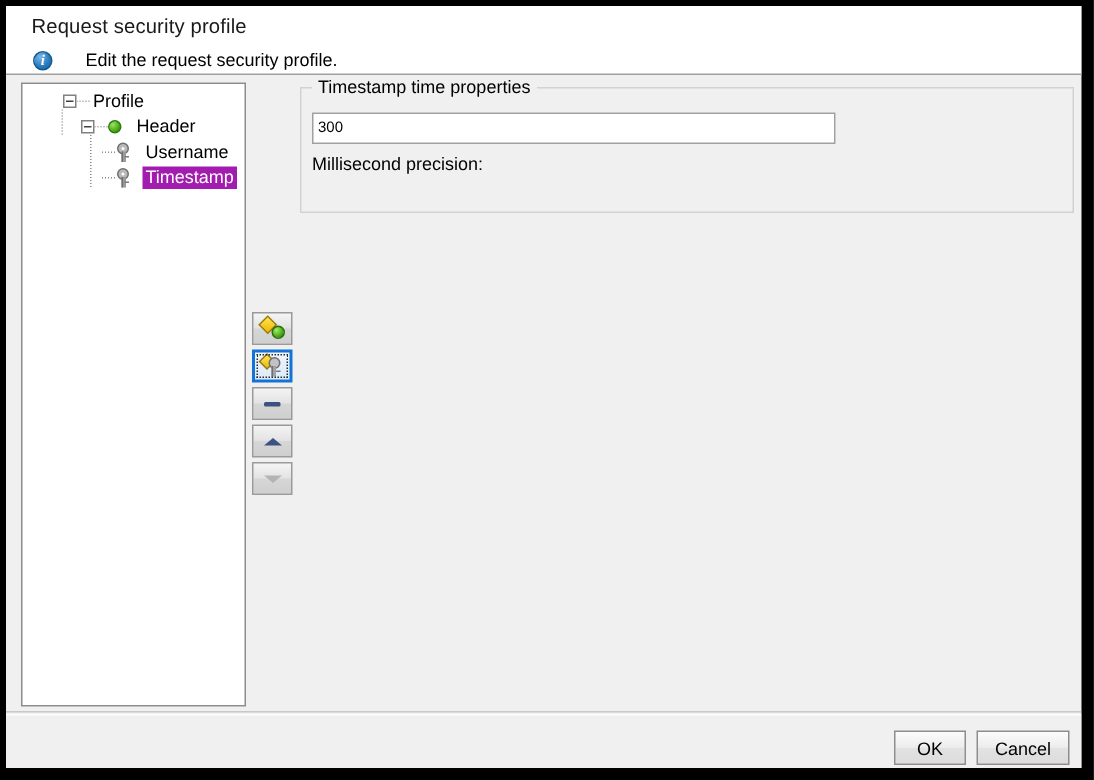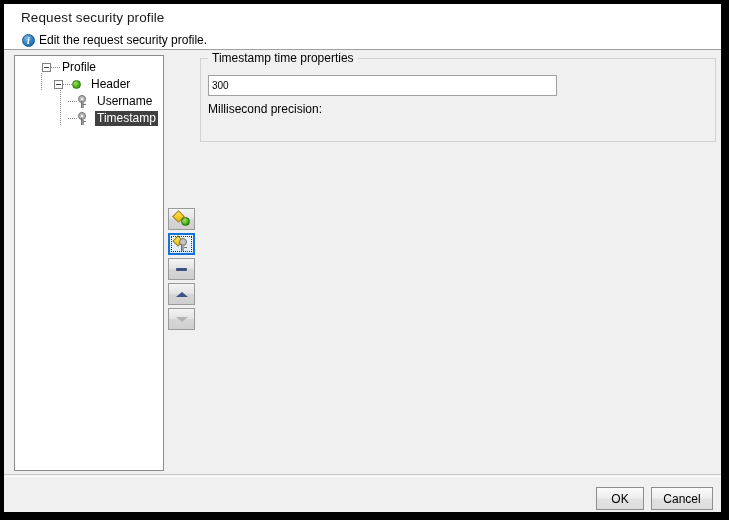--- a/index.html
+++ b/index.html
@@ -54,21 +54,21 @@
     color: #1a1a1a;
     letter-spacing: 0.1px;
     white-space: nowrap;
   }
   .header-subrow {
     position: absolute;
     left: 18px;
     top: 29px;
     display: flex;
     align-items: center;
-    gap: 4px;
+    gap: 22px;
     white-space: nowrap;
     justify-content: center;
   }
   .info-icon {
     width: 13px;
     height: 13px;
     border-radius: 50%;
     background: radial-gradient(circle at 35% 28%, #7db8e8 0%, #2a7ec0 55%, #1a5e97 100%);
     border: 1px solid #155a8f;
     box-sizing: border-box;
@@ -127,21 +127,21 @@
     align-items: center;
     white-space: nowrap;
   }
   .tree-label {
     font-size: 12px;
     color: #000000;
     padding: 0 2px;
     line-height: 15px;
   }
   .tree-label.selected {
-    background: #404040;
+    background: #a21caf;
     color: #ffffff;
   }
 
   
   .expander {
     width: 9px;
     height: 9px;
     border: 1px solid #808080;
     background: #ffffff;
     box-sizing: border-box;

